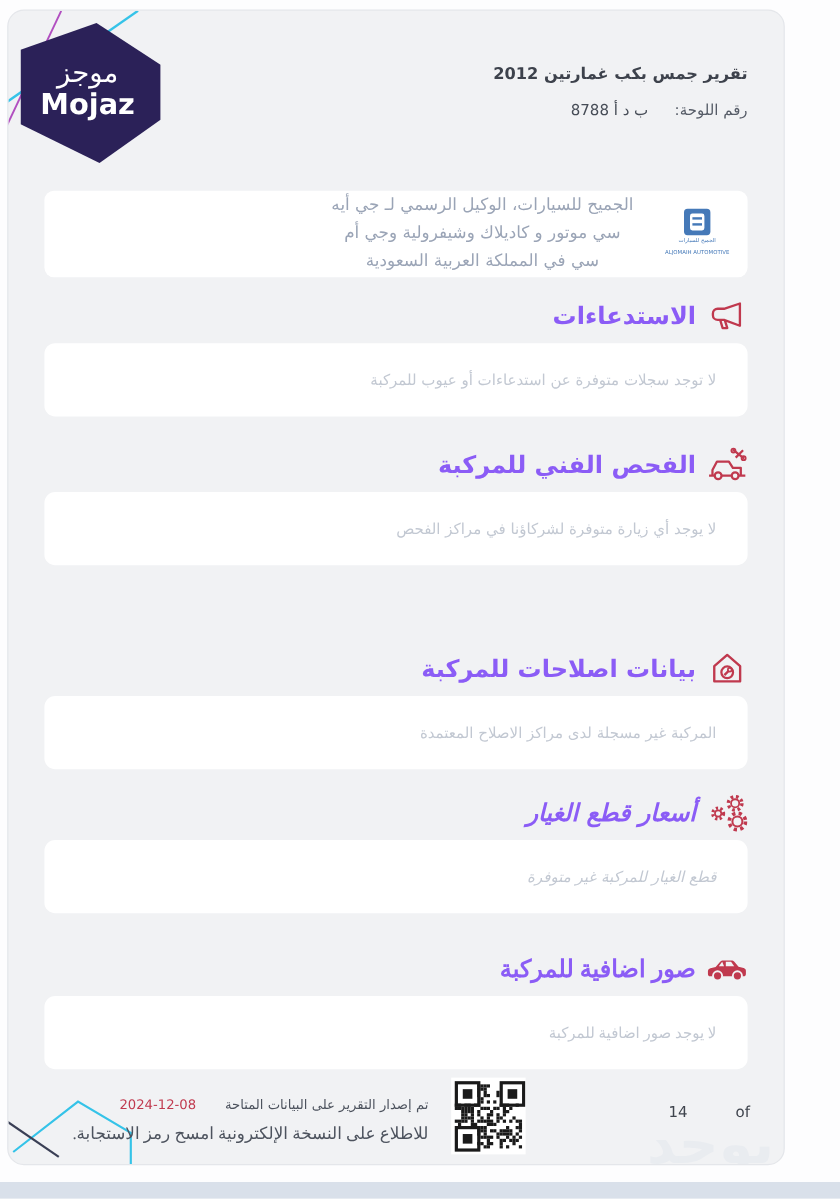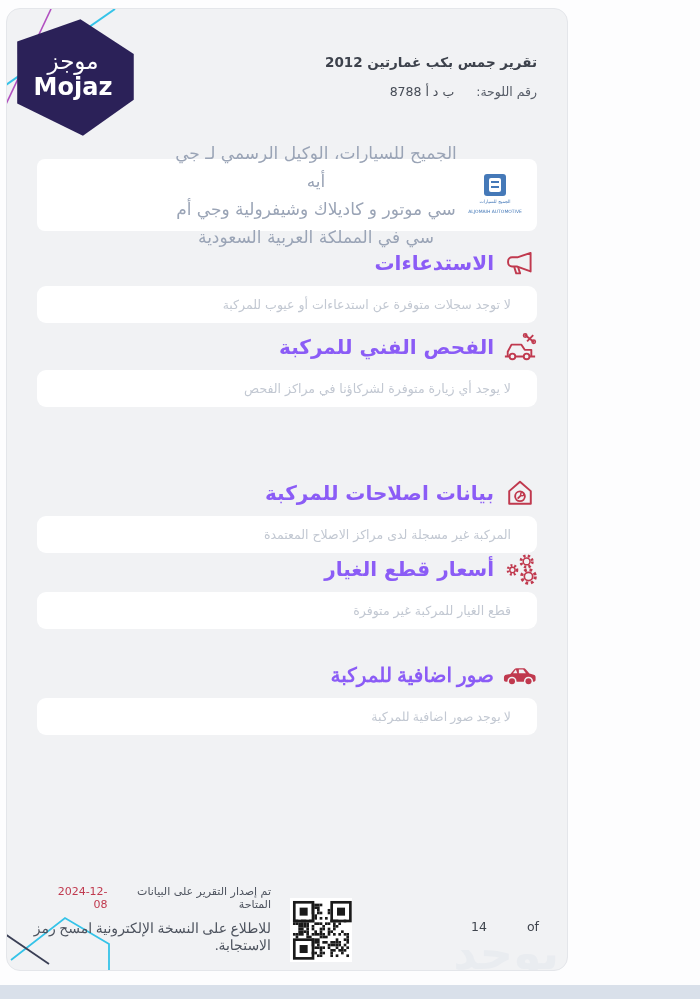--- a/index.html
+++ b/index.html
@@ -3,21 +3,21 @@
 <meta charset="utf-8">
 <style>
   html,body{margin:0;padding:0;}
   body{
     width:700px;height:999px;position:relative;overflow:hidden;
     background:#fdfdfe;
     font-family:"DejaVu Sans","Liberation Sans",sans-serif;
   }
   .bottom-strip{position:absolute;left:0;right:0;bottom:0;height:14px;background:#d9e0ea;}
   .page-card{
-    position:absolute;left:6px;top:8px;width:562px;height:963px;
+    position:absolute;left:6px;top:8px;width:648px;height:963px;
     background:#f1f2f4;border:1px solid #e4e6ea;border-radius:14px;
     overflow:hidden;box-sizing:border-box;
   }
   
   .decor-top{position:absolute;top:0;left:0;width:160px;height:150px;z-index:1;}
   .decor-bottom{position:absolute;bottom:0;left:0;width:160px;height:110px;z-index:1;}
   
   .logo-hex{
     position:absolute;top:4px;left:4px;width:124px;height:124px;z-index:5;
     background:#2b2158;
@@ -38,33 +38,33 @@
     margin-top:60px;background:#ffffff;border-radius:8px;height:72px;
     display:flex;align-items:center;padding:0 16px;gap:12px;box-sizing:border-box;
   }
   .dealer-logo{width:52px;display:flex;flex-direction:column;align-items:center;}
   .dealer-logo-icon{width:22px;height:22px;background:#4579b8;border-radius:3px;position:relative;}
   .dealer-logo-icon .inner{
     position:absolute;left:5px;top:4px;width:12px;height:14px;background:#ffffff;border-radius:2px;
   }
   .dealer-logo-icon .inner i{display:block;height:2px;background:#4579b8;margin:3px 2px 0 2px;}
   .dealer-caption{font-size:4.5px;color:#4579b8;text-align:center;line-height:1.5;margin-top:3px;white-space:nowrap;}
-  .dealer-text{font-size:17px;color:#9aa4b6;line-height:1.65;text-align:center;width:282px;}
+  .dealer-text{font-size:14px;color:#9aa4b6;line-height:1.65;text-align:center;width:282px;}
   
   .section-head{display:flex;align-items:center;gap:9px;}
   .section-icon{width:34px;height:32px;display:flex;align-items:center;justify-content:center;flex:0 0 auto;}
   .section-title{color:#8b5cf6;font-weight:bold;font-size:20px;}
   .section-bar{
     margin-top:7px;background:#ffffff;border-radius:9px;height:37px;
-    display:flex;align-items:center;padding:0 26px;color:#c2c8d2;font-size:12.5px;
+    display:flex;align-items:center;padding:12px 26px;color:#c2c8d2;font-size:12.5px;
   }
   .section-recalls{margin-top:16px;}
-  .section-inspection{margin-top:8px;}
+  .section-inspection{margin-top:24px;}
   .section-repairs{margin-top:70px;}
-  .section-parts{}
+  .section-parts{margin-top:20px;font-style:italic;}
   .section-photos{margin-top:30px;font-family:Liberation Serif, serif;}
   
   .qr-box{position:absolute;bottom:8px;right:215px;width:62px;height:64px;background:#fff;z-index:4;}
   .footer-text{position:absolute;bottom:16px;right:296px;text-align:right;direction:rtl;z-index:4;}
   .footer-line1{font-size:11px;color:#4d535e;display:flex;gap:24px;align-items:baseline;direction:rtl;}
   .footer-date{color:#c0394e;direction:ltr;font-size:11px;margin-left:48px;}
   .footer-line2{margin-top:9px;font-size:14px;color:#4d535e;font-family:Liberation Serif, serif;}
   .page-indicator{position:absolute;bottom:36px;right:28px;direction:ltr;display:flex;gap:40px;font-size:12.5px;color:#3f444d;z-index:4;}
   .watermark{
     position:absolute;bottom:-10px;right:8px;font-size:46px;font-weight:bold;

